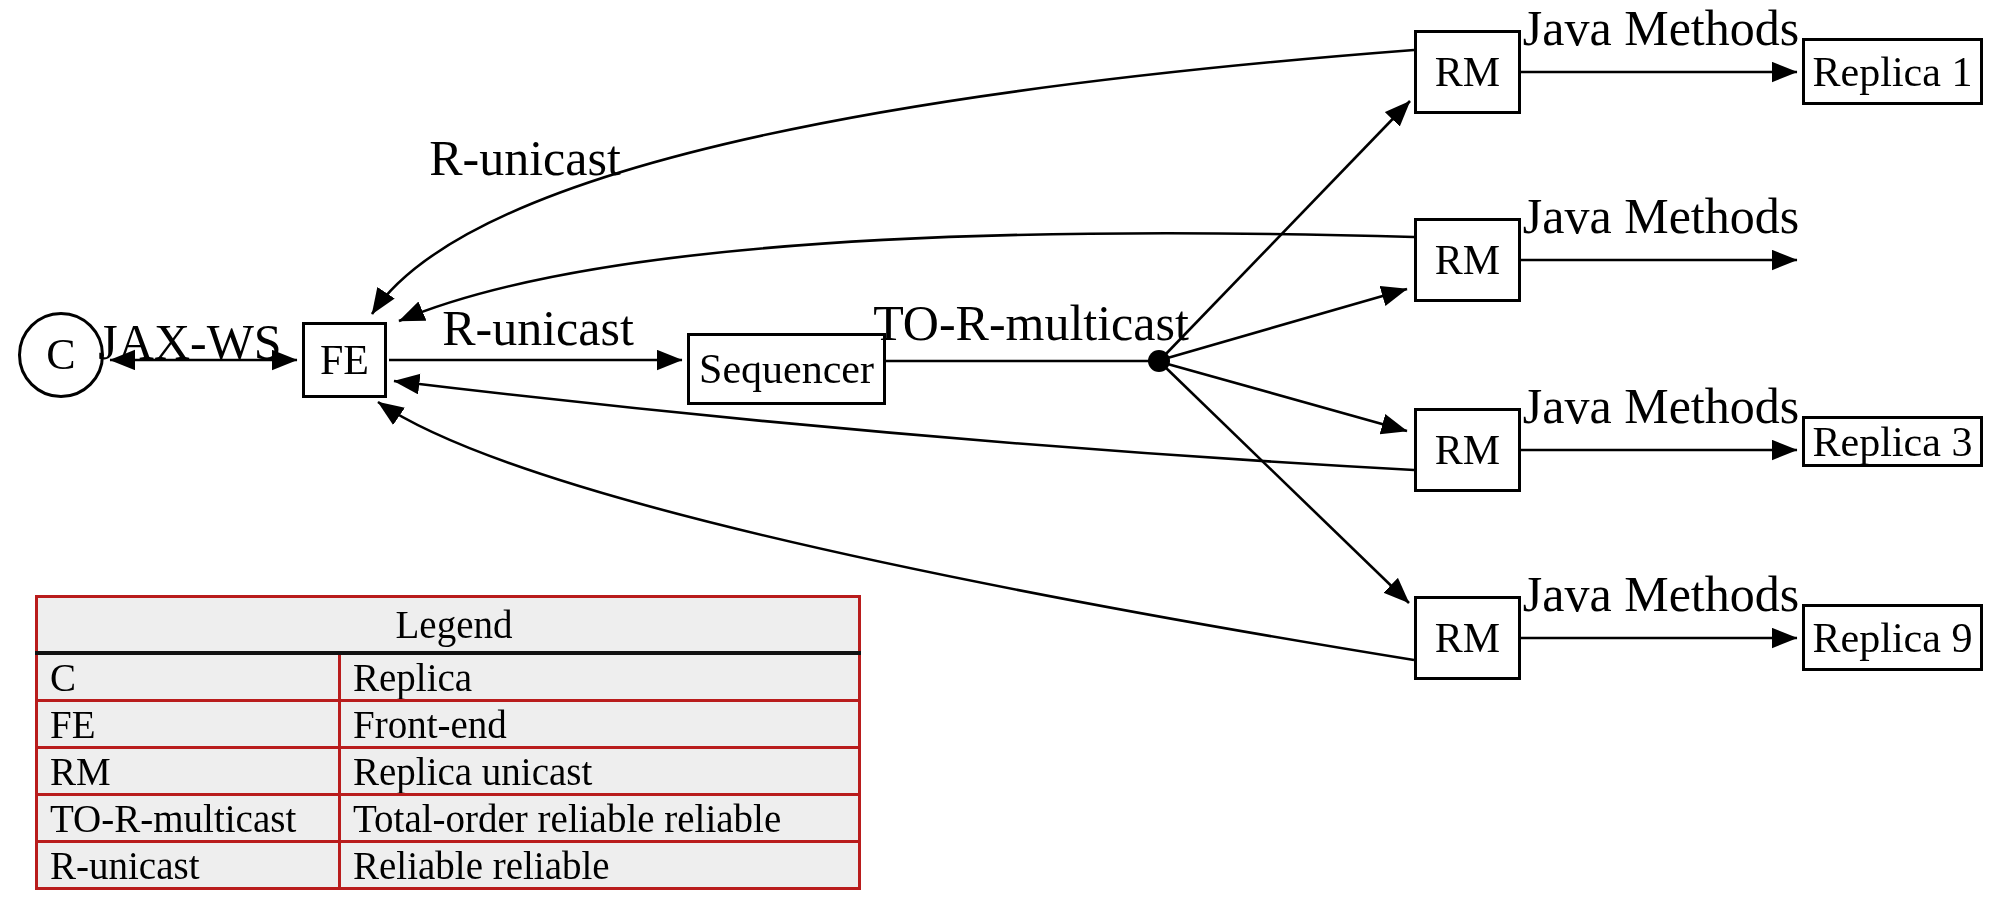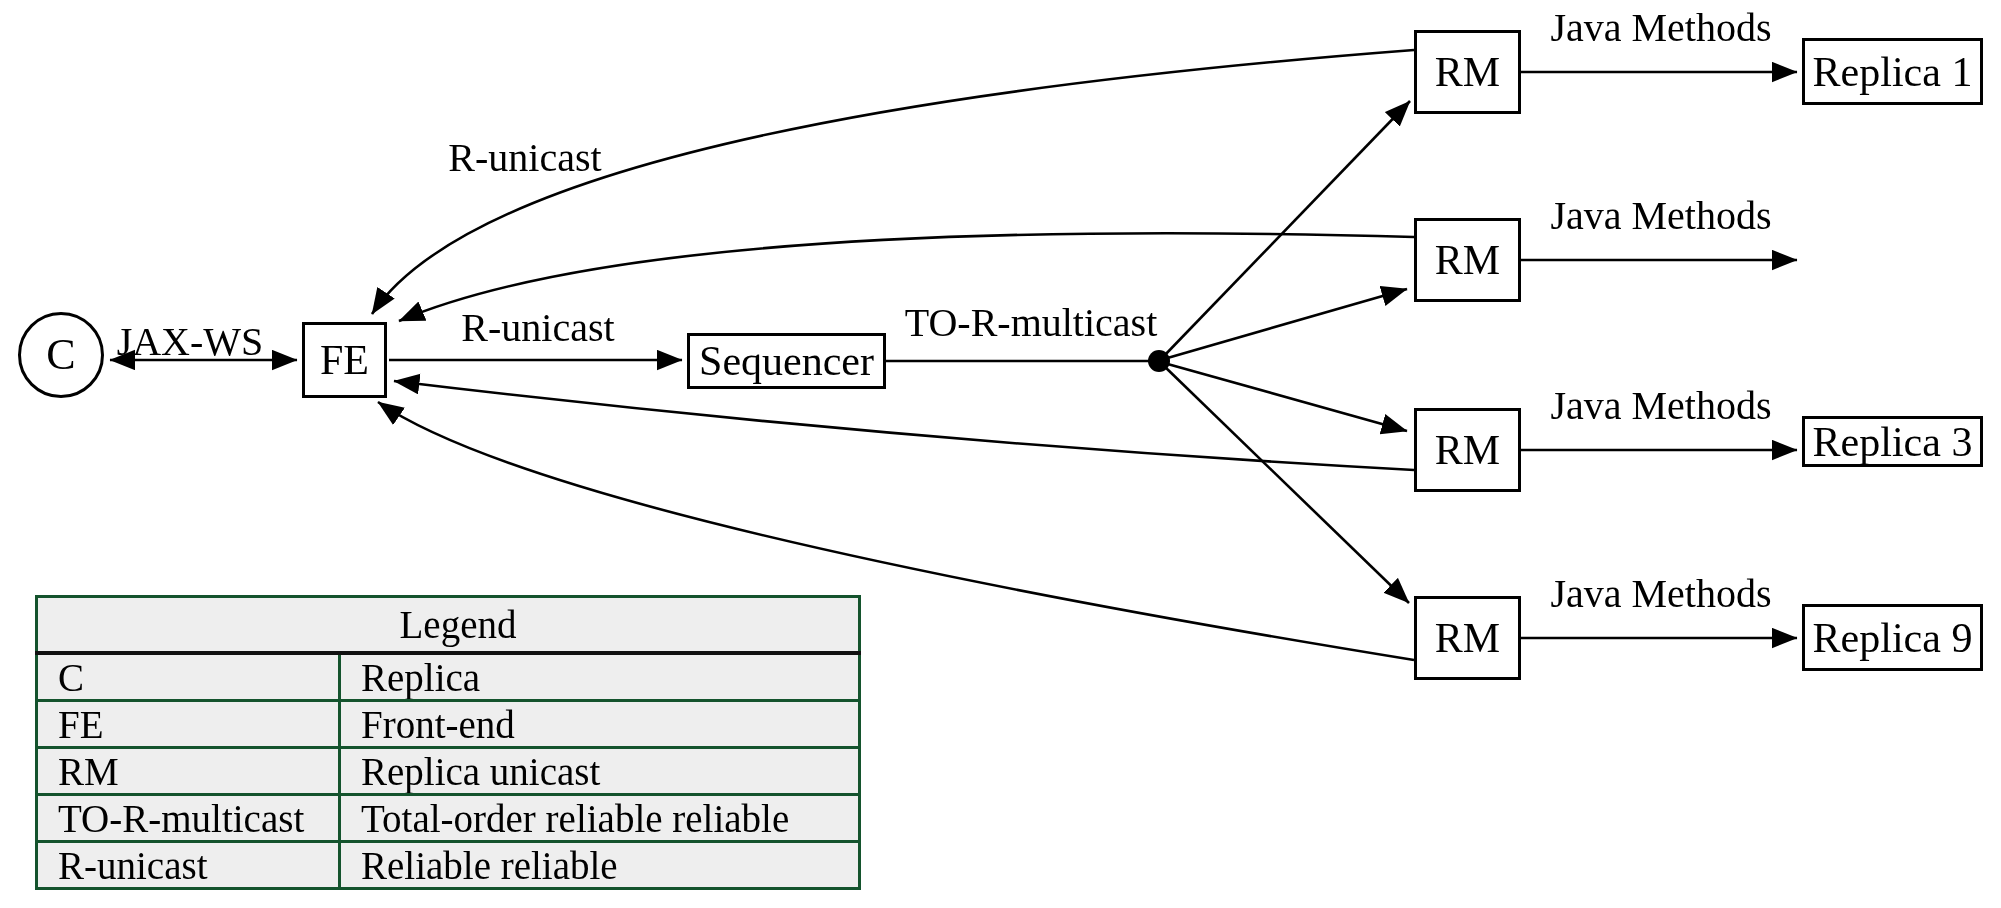--- a/index.html
+++ b/index.html
@@ -24,39 +24,39 @@
     font-size: 42px;
     line-height: 1;
     box-sizing: border-box;
     white-space: nowrap;
   }
   .node.circle { border-radius: 50%; }
 
   .edge-label {
     position: absolute;
     transform: translate(-50%, -50%);
-    font-size: 40px;
+    font-size: 50px;
     line-height: 1;
     white-space: nowrap;
   }
 
   table.legend {
     position: absolute;
     left: 35px;
     top: 595px;
     width: 823px;
     height: 293px;
     border-collapse: collapse;
     background: #eeeeee;
     table-layout: fixed;
     font-size: 39px;
   }
   table.legend th, table.legend td {
-    border: 3px solid #14532d;
-    padding: 0 0 0 20px;
+    border: 3px solid #b91c1c;
+    padding: 0 0 0 12px;
     text-align: left;
     font-weight: normal;
     line-height: 1;
     overflow: hidden;
     white-space: nowrap;
   }
   table.legend th { text-align: center; border-bottom: 4px solid #111; height: 53px; }
   table.legend td { height: 44px; }
   table.legend col.c1 { width: 303px; }
   table.legend col.c2 { width: 520px; }
@@ -100,21 +100,21 @@
   </svg>
 
   <div class="node circle" style="left:18px; top:312px; width:86px; height:86px; font-size:44px;">
     <span>C</span>
   </div>
 
   <div class="node" style="left:302px; top:322px; width:85px; height:76px;">
     <span>FE</span>
   </div>
 
-  <div class="node" style="left:687px; top:333px; width:199px; height:56px;align-items:center;">
+  <div class="node" style="left:687px; top:333px; width:199px; height:72px;align-items:center;">
     <span>Sequencer</span>
   </div>
 
   <div class="node" style="left:1414px; top:30px; width:107px; height:84px;">
     <span>RM</span>
   </div>
   <div class="node" style="left:1414px; top:218px; width:107px; height:84px;">
     <span>RM</span>
   </div>
   <div class="node" style="left:1414px; top:408px; width:107px; height:84px;">

